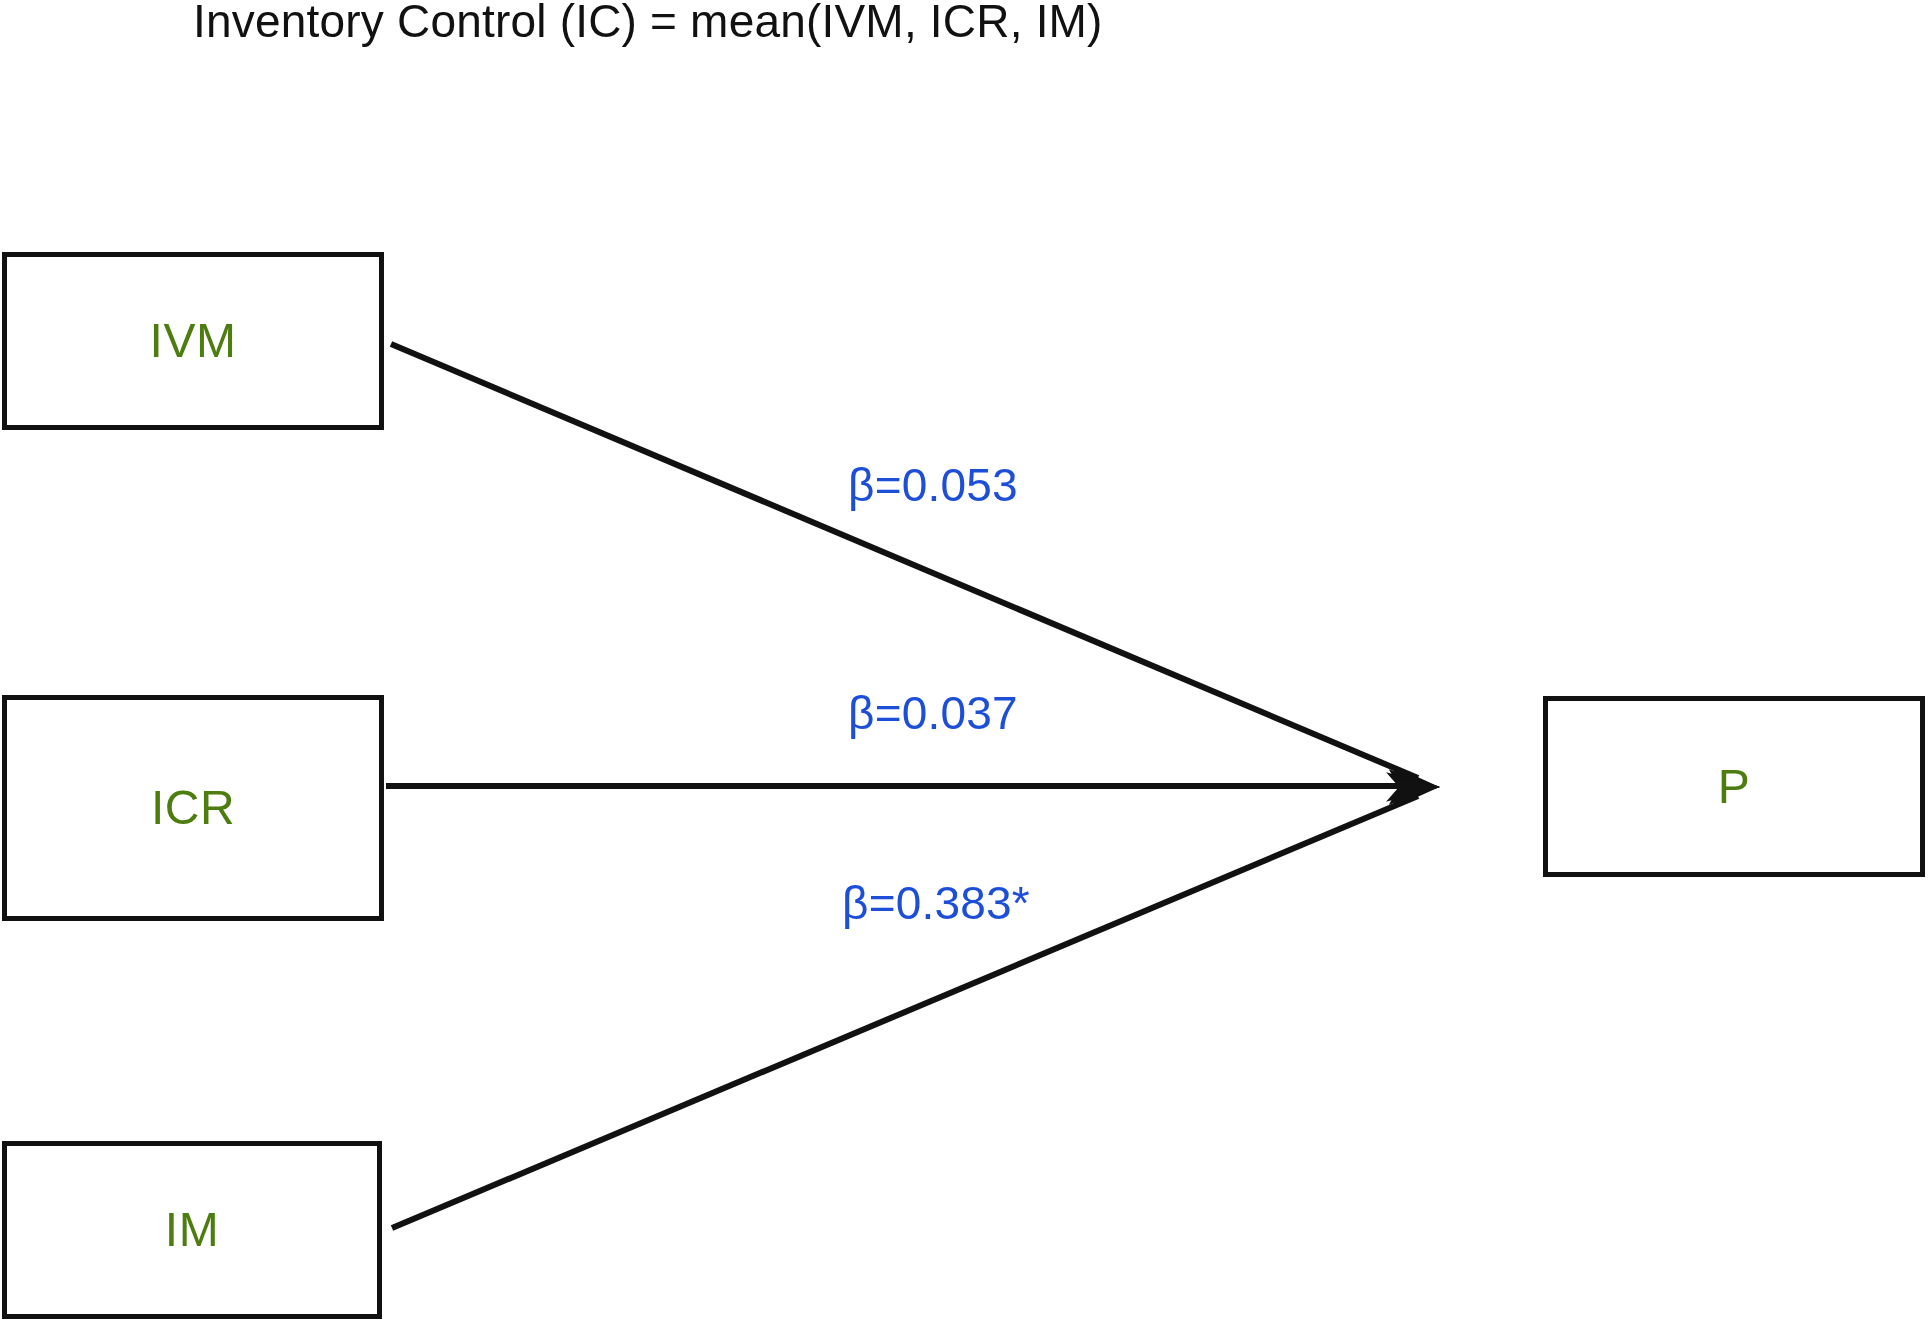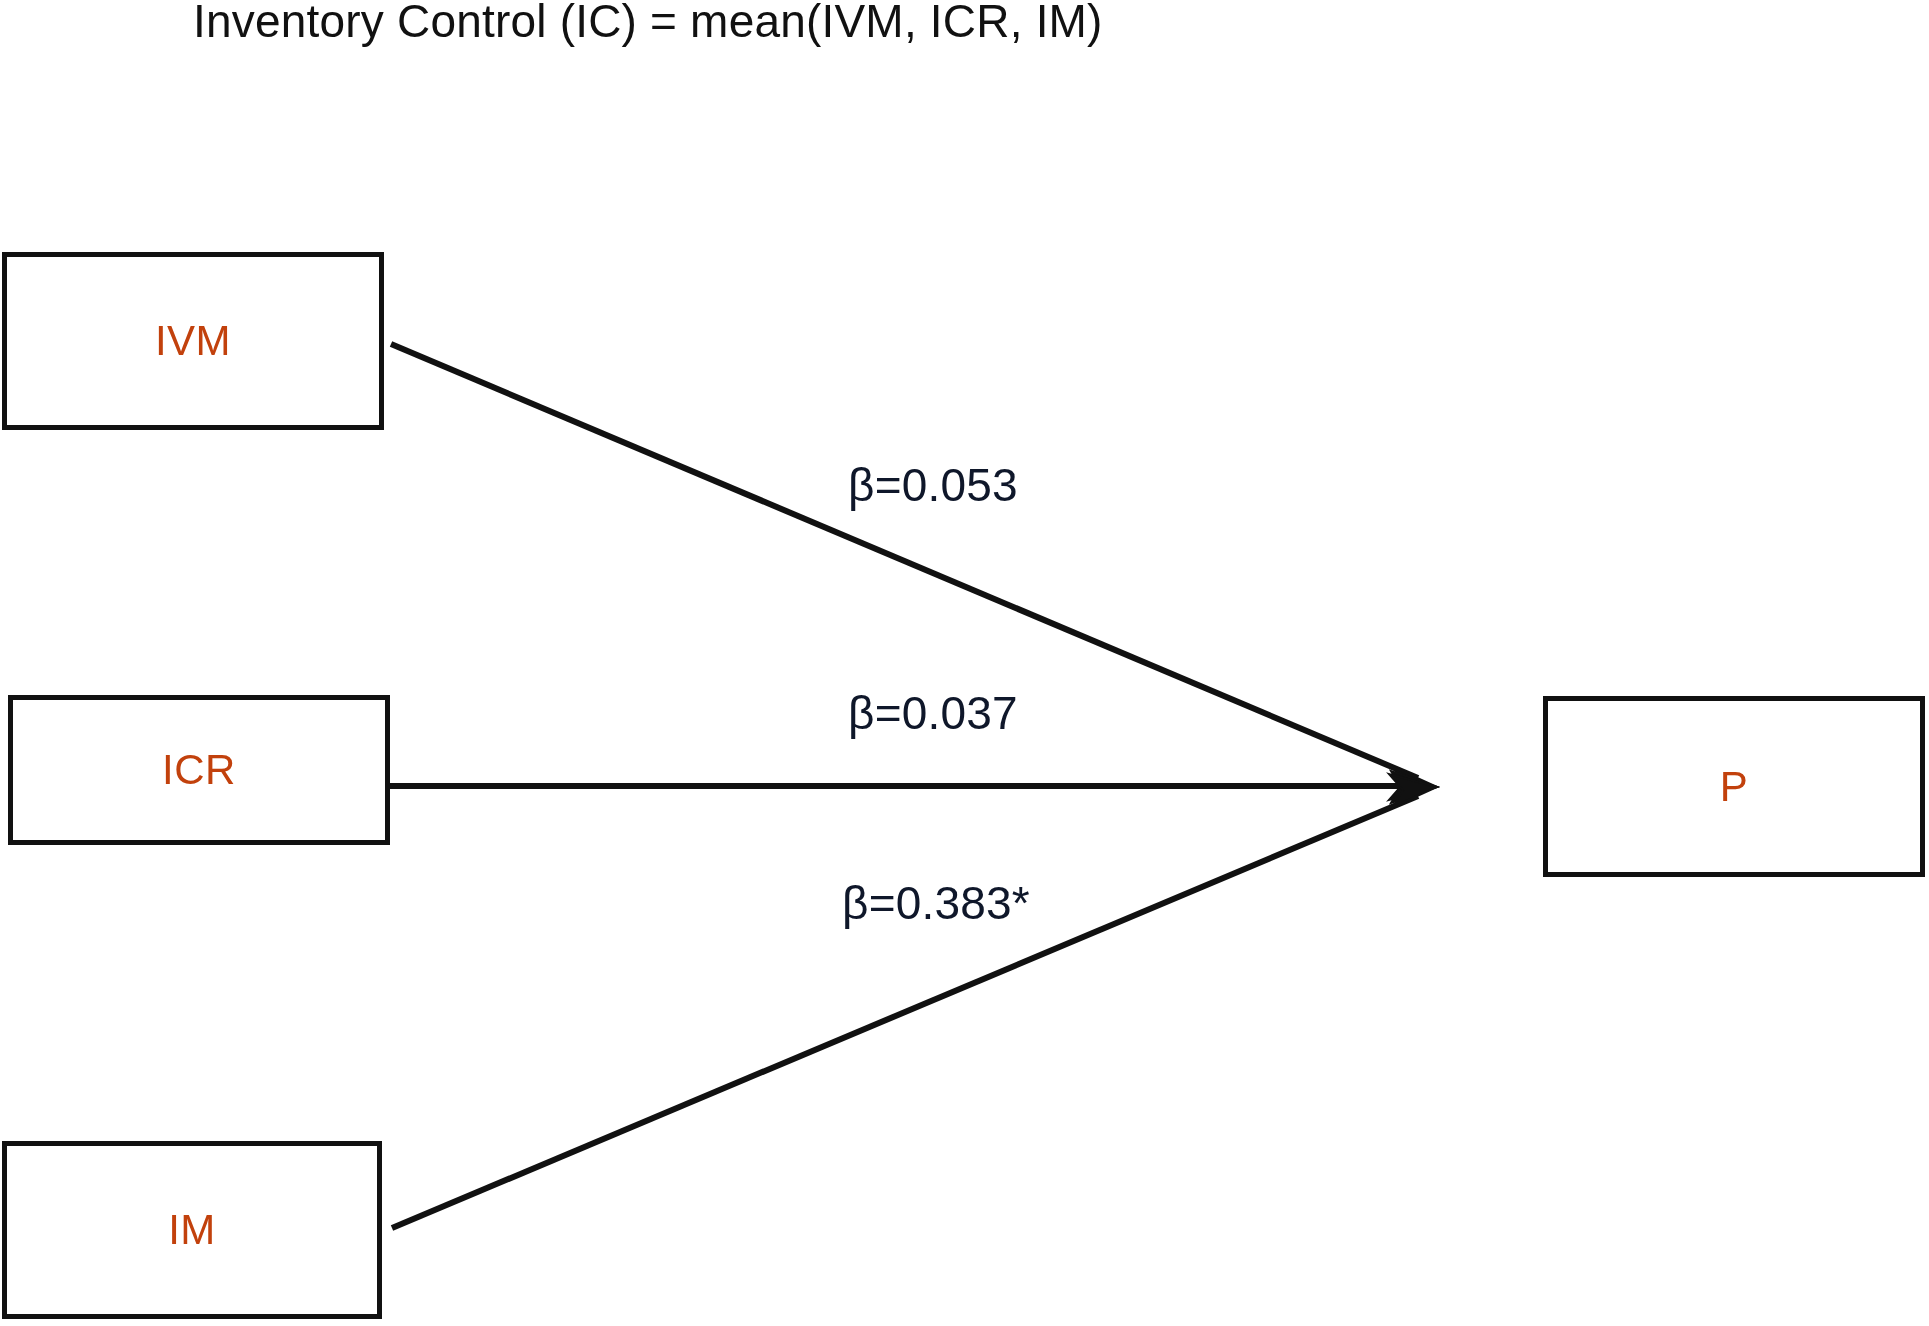--- a/index.html
+++ b/index.html
@@ -31,27 +31,27 @@
   .node-box {
     position: absolute;
     box-sizing: border-box;
     border: 5px solid #111111;
     background: #ffffff;
     display: flex;
     align-items: center;
     justify-content: center;
   }
   .node-label {
-    font-size: 42px;
+    font-size: 48px;
     line-height: 1;
-    color: #c2410c;
+    color: #4d7c0f;
     letter-spacing: 0.5px;
   }
   #node-ivm  { left: 2px;    top: 252px;  width: 382px; height: 178px; }
-  #node-icr  { left: 8px;    top: 695px;  width: 382px; height: 150px; }
+  #node-icr  { left: 2px;    top: 695px;  width: 382px; height: 226px; }
   #node-im   { left: 2px;    top: 1141px; width: 380px; height: 178px; }
   #node-p    { left: 1543px; top: 696px;  width: 382px; height: 181px; }
 
   #paths {
     position: absolute;
     left: 0;
     top: 0;
     width: 1929px;
     height: 1326px;
     pointer-events: none;
@@ -66,21 +66,21 @@
     fill: #111111;
     stroke: #111111;
     stroke-width: 2;
     stroke-linejoin: miter;
   }
   .edge-label {
     position: absolute;
     font-size: 46px;
     line-height: 1;
     white-space: nowrap;
-    color: #0f172a;
+    color: #1d4ed8;
     letter-spacing: 0.2px;
   }
   #label-ivm-p { left: 848px; top: 462px; }
   #label-icr-p { left: 848px; top: 690px; }
   #label-im-p  { left: 842px; top: 880px; }
 </style>
 </head>
 <body>
 
 <div id="canvas">

